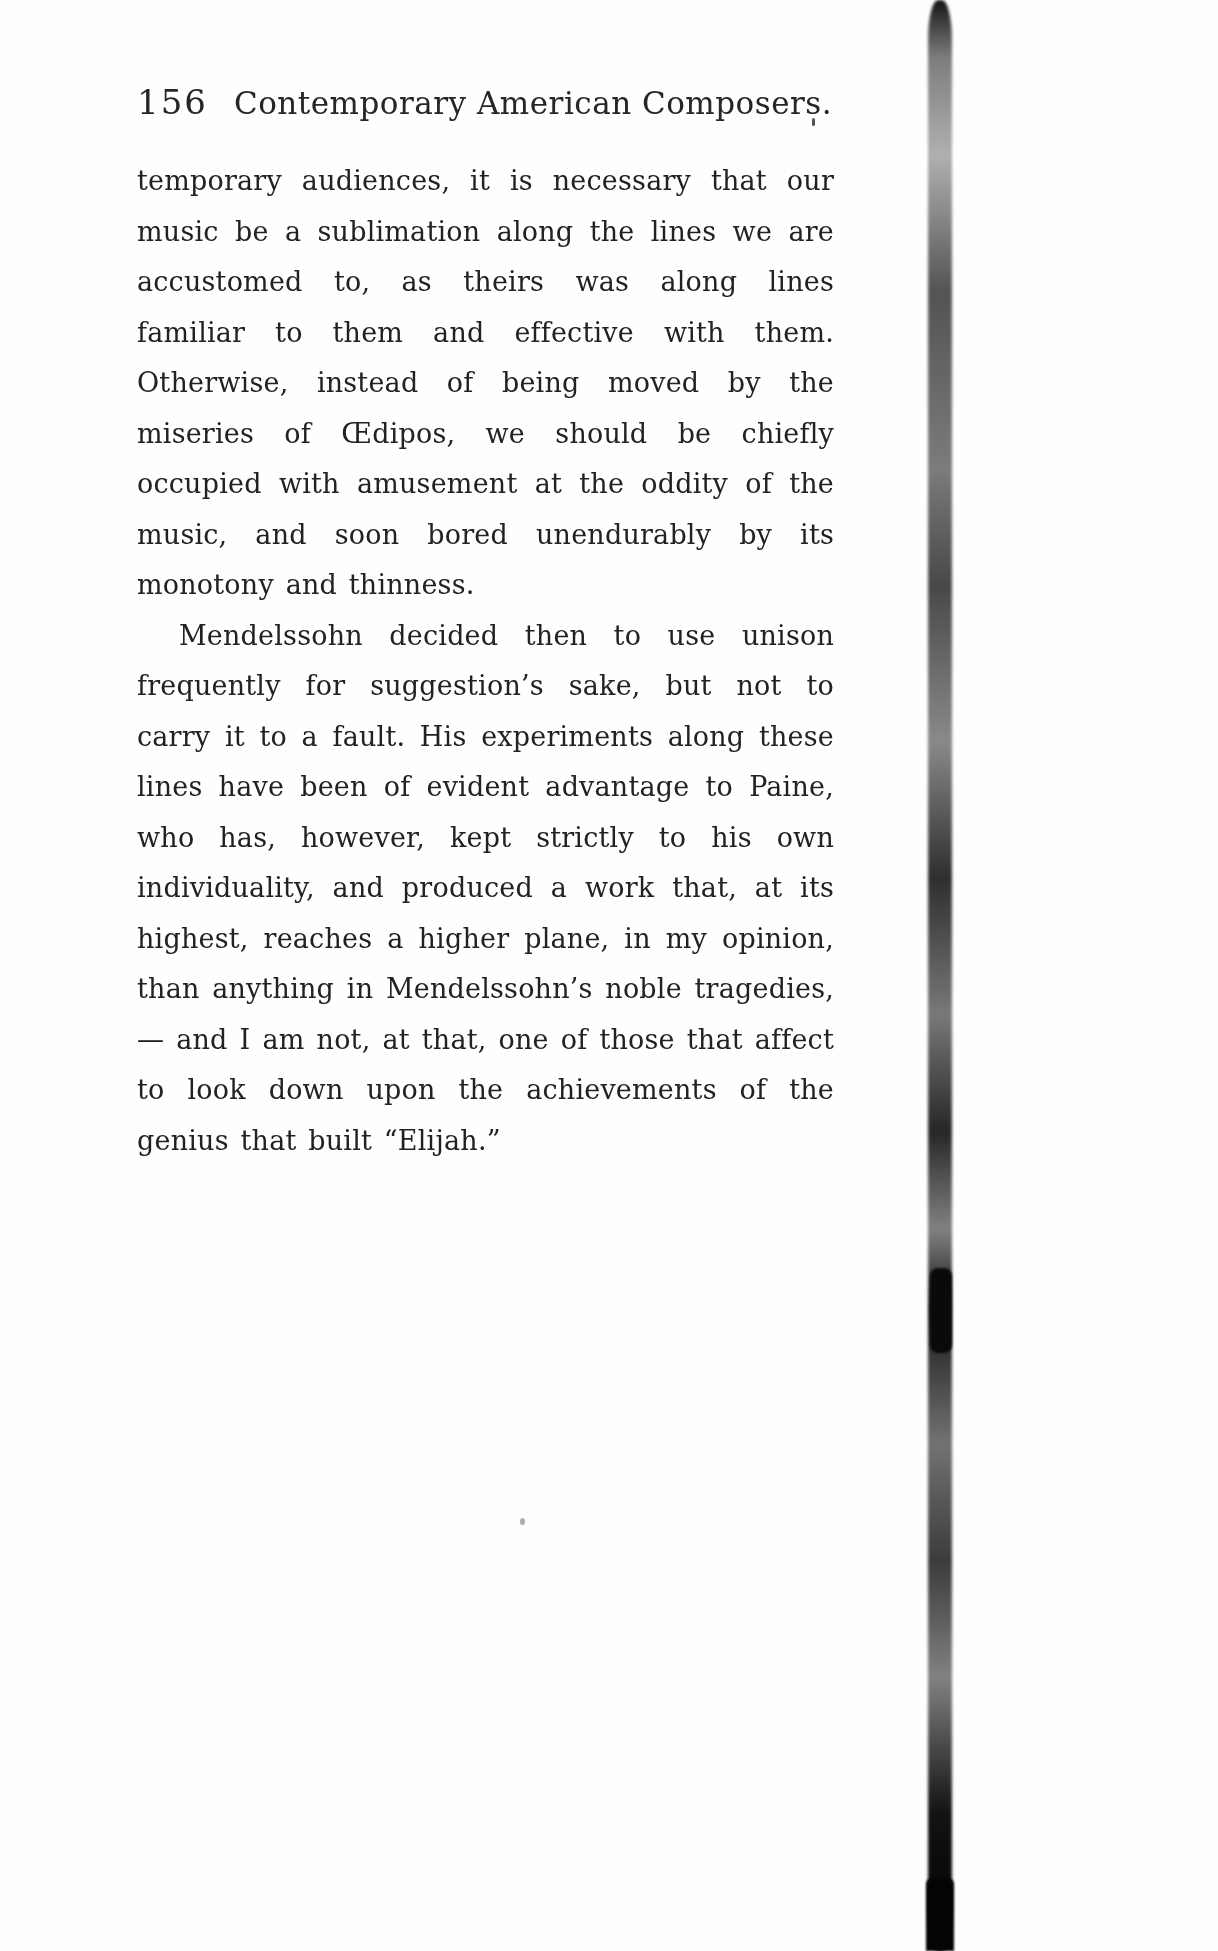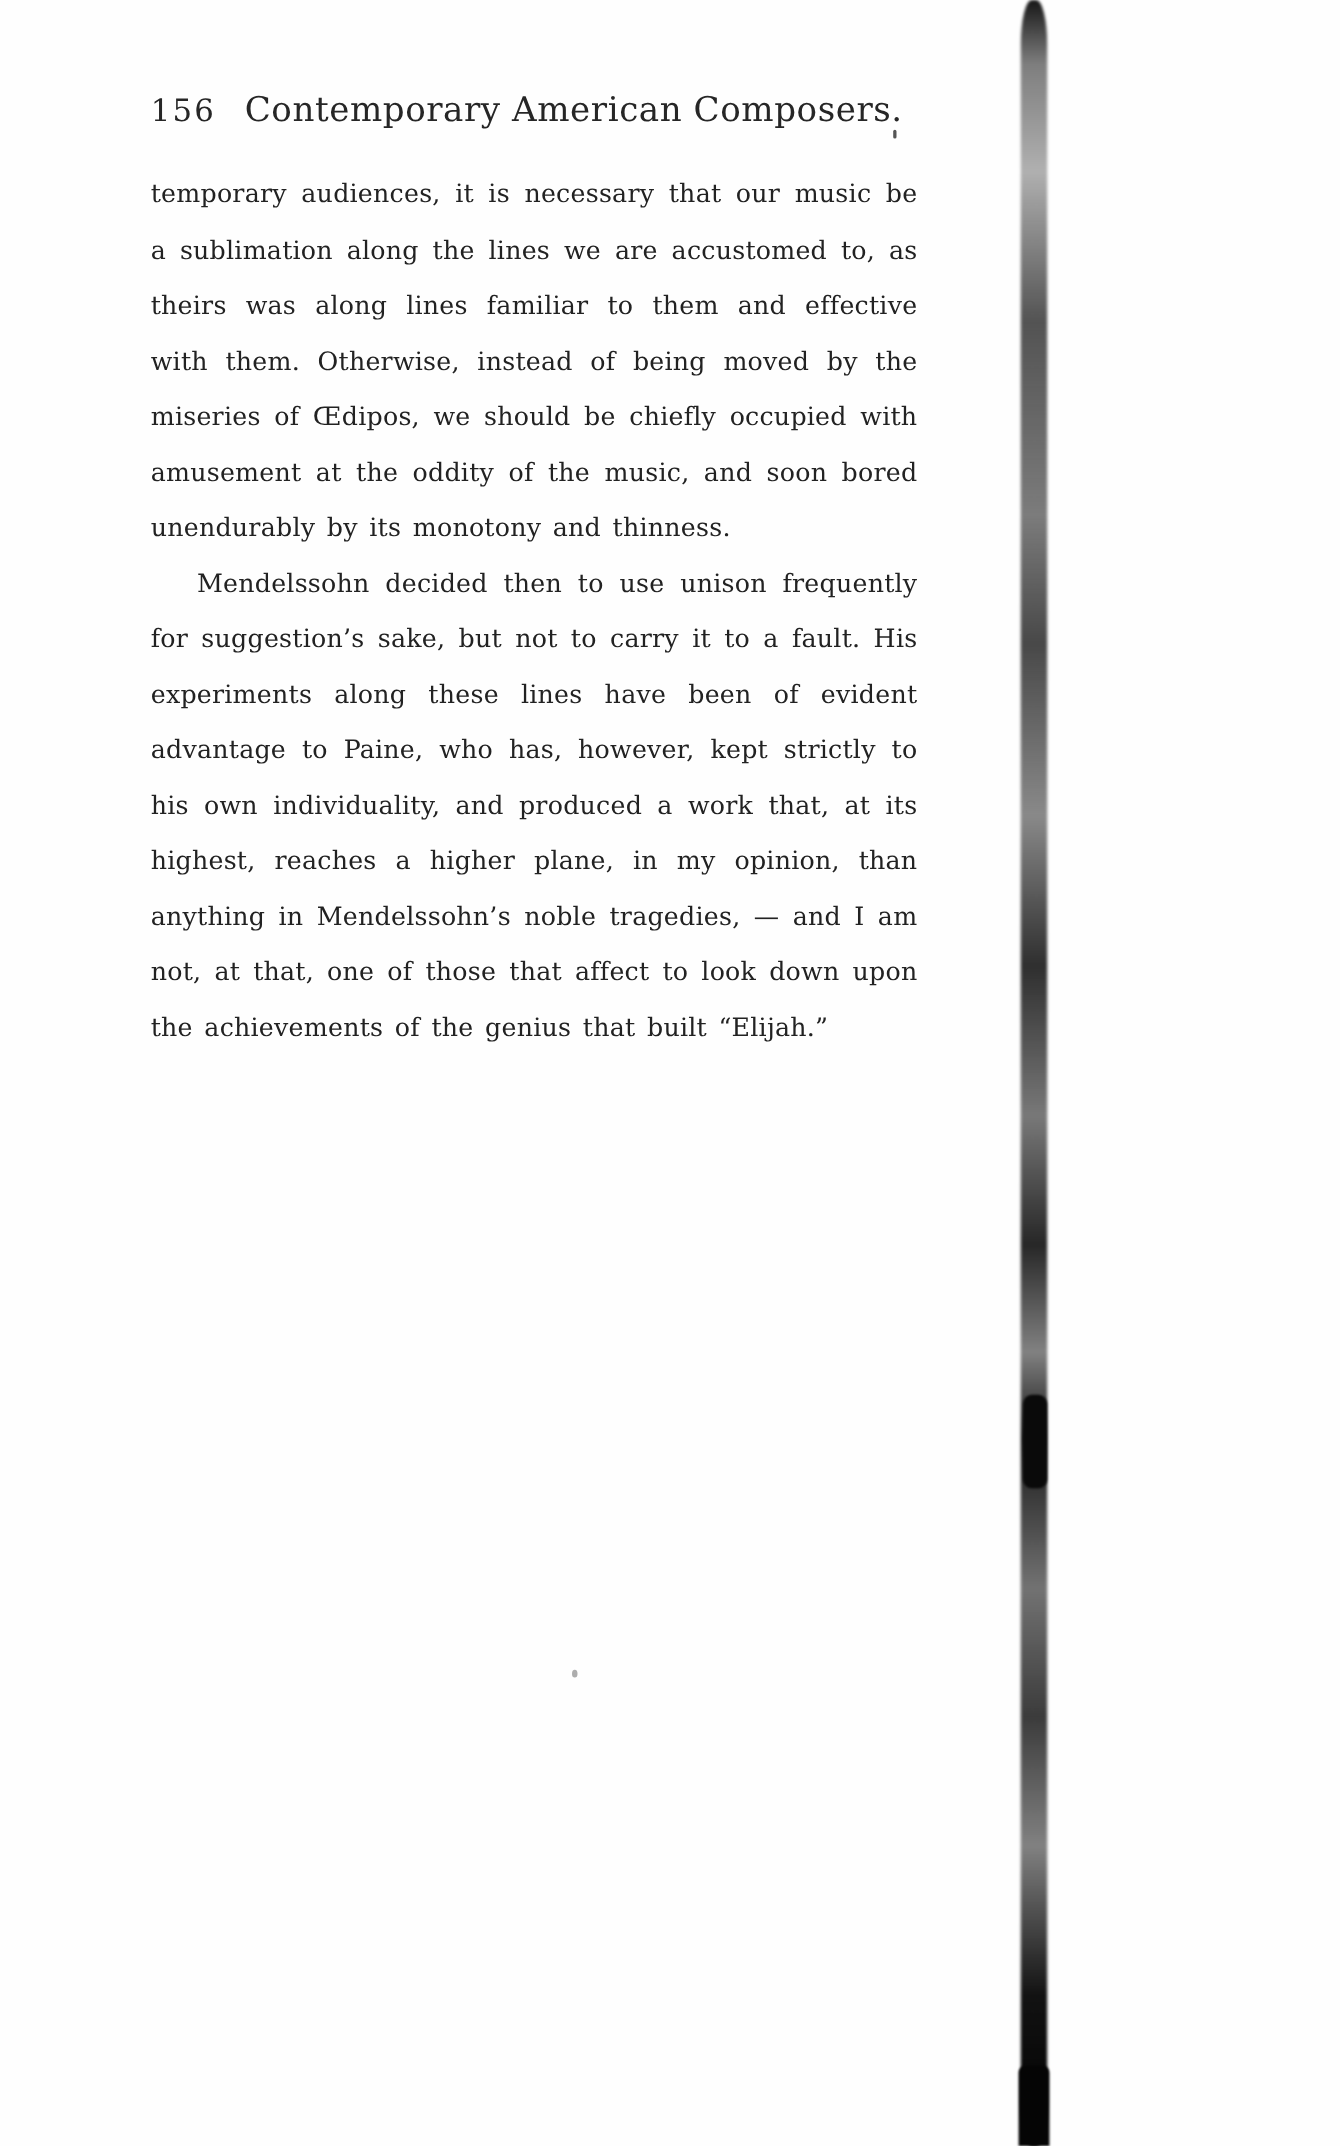--- a/index.html
+++ b/index.html
@@ -23,30 +23,30 @@
     width: 697px;
   }
   .page-header {
     display: flex;
     align-items: baseline;
     gap: 26px;
     margin-bottom: 34px;
     color: #262626;
   }
   .page-number {
-    font-size: 28px;
+    font-size: 34px;
     letter-spacing: 2px;
   }
   .header-title {
     font-size: 31px;
     letter-spacing: 0.5px;
   }
   .body-copy p {
     margin: 0;
-    font-size: 23px;
+    font-size: 27px;
     line-height: 50.5px;
     text-align: justify;
     letter-spacing: 0.2px;
     word-spacing: 3px;
     color: #222222;
   }
   .body-copy p.indent {
     text-indent: 42px;
   }
   

